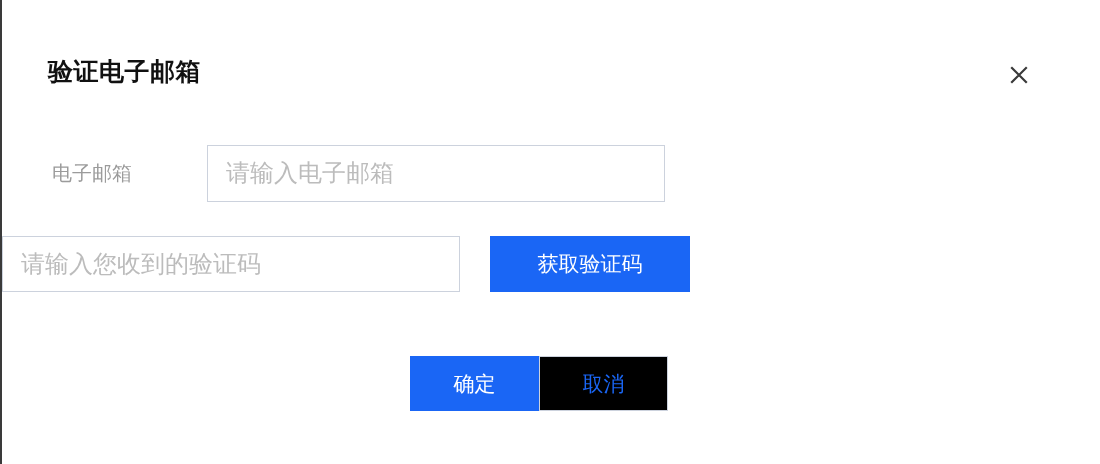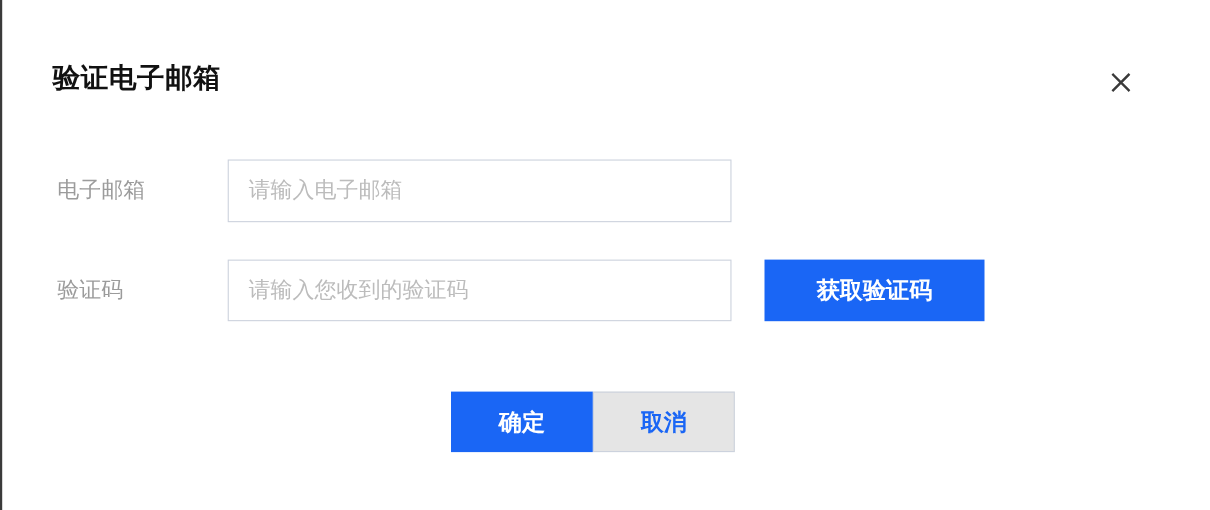--- a/index.html
+++ b/index.html
@@ -76,37 +76,37 @@
   }
   .row-email .field-label { line-height: 57px; }
   .row-code  .field-label { line-height: 56px; }
 
   .text-input {
     box-sizing: border-box;
     width: 458px;
     border: 1px solid #ccd2dd;
     background: #ffffff;
     font-family: Liberation Serif, serif;
-    font-size: 20px;
+    font-size: 24px;
     color: #333333;
     padding: 0 18px;
     outline: none;
   }
   .row-email .text-input { height: 57px; }
   .row-code  .text-input { height: 56px; }
   .text-input::placeholder {
     color: #bcbcbc;
     opacity: 1;
   }
 
   .btn {
     box-sizing: border-box;
     font-family: "Liberation Sans", "DejaVu Sans", sans-serif;
     font-size: 21px;
-    font-weight: bold;
+    font-weight: normal;
     cursor: pointer;
     border: none;
     white-space: nowrap;
     padding: 0;
   }
   .btn-primary {
     background: #1a66f5;
     color: #ffffff;
   }
   .btn-send-code {
@@ -123,21 +123,21 @@
     display: flex;
     justify-content: center;
   }
   .btn-confirm {
     width: 129px;
     height: 55px;
   }
   .btn-cancel {
     width: 129px;
     height: 55px;
-    background: #e5e5e5;
+    background: #000000;
     color: #1a66f5;
     border: 1px solid #ccd2dd;
   }
 </style>
 </head>
 <body>
 
 <div class="dialog">
 
   <div class="dialog-header">
@@ -150,21 +150,20 @@
       </span>
     </button>
   </div>
 
   <div class="form-row row-email">
     <div class="field-label">电子邮箱</div>
     <input class="text-input" type="text" placeholder="请输入电子邮箱" style="">
   </div>
 
   <div class="form-row row-code">
-    <div class="field-label">验证码</div>
     <input class="text-input" type="text" placeholder="请输入您收到的验证码" style="">
     <button class="btn btn-primary btn-send-code">获取验证码</button>
   </div>
 
   <div class="dialog-footer">
     <button class="btn btn-primary btn-confirm">确定</button>
     <button class="btn btn-cancel">取消</button>
   </div>
 
 </div>

